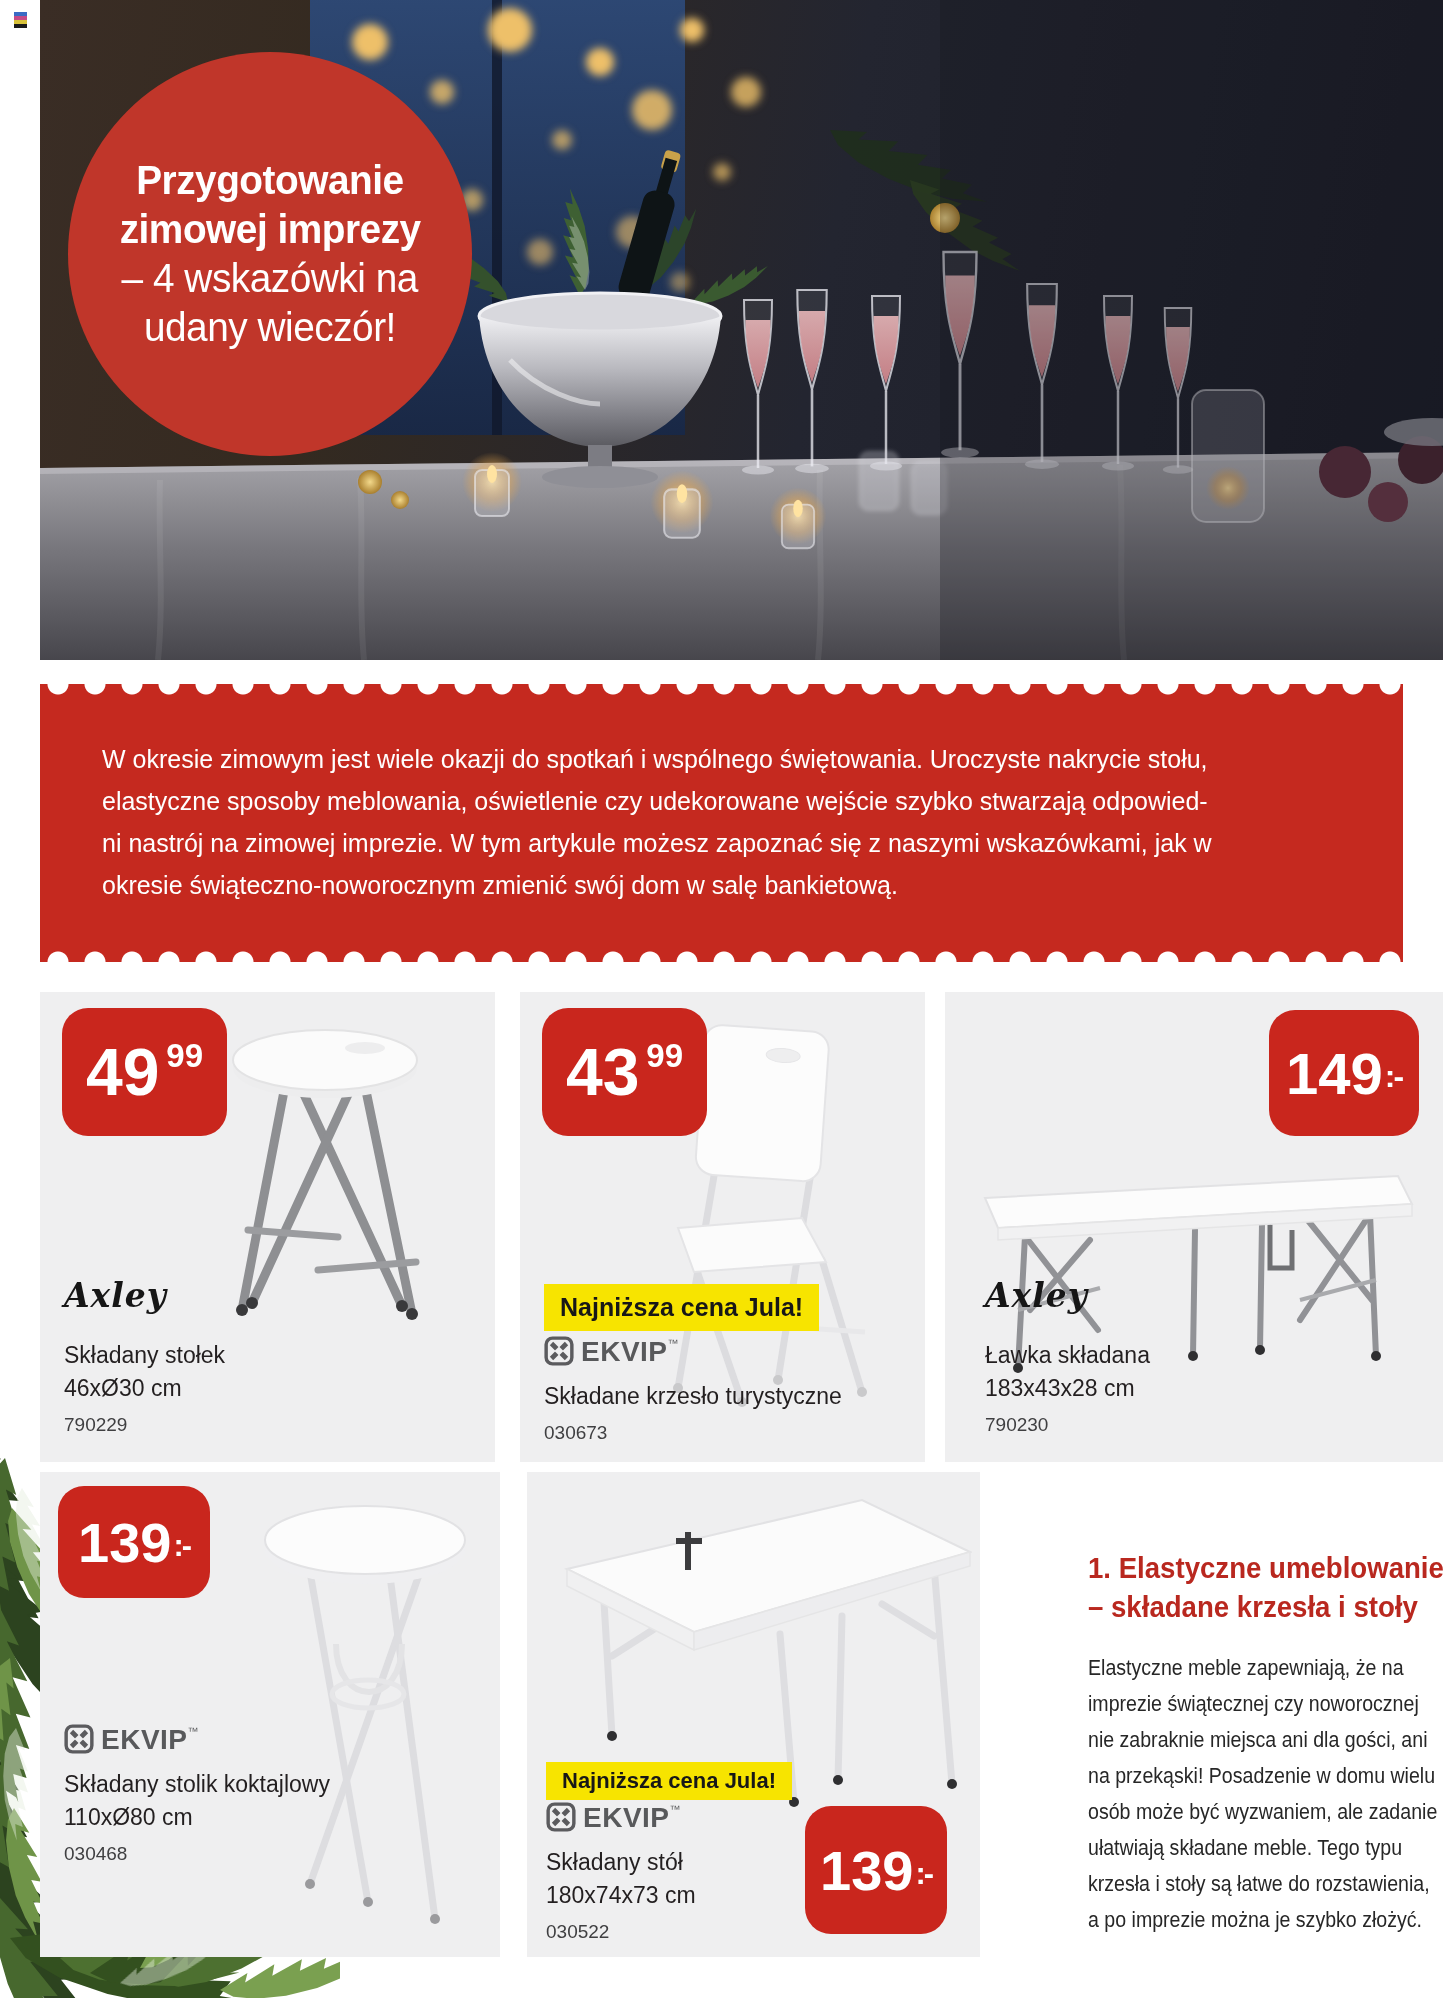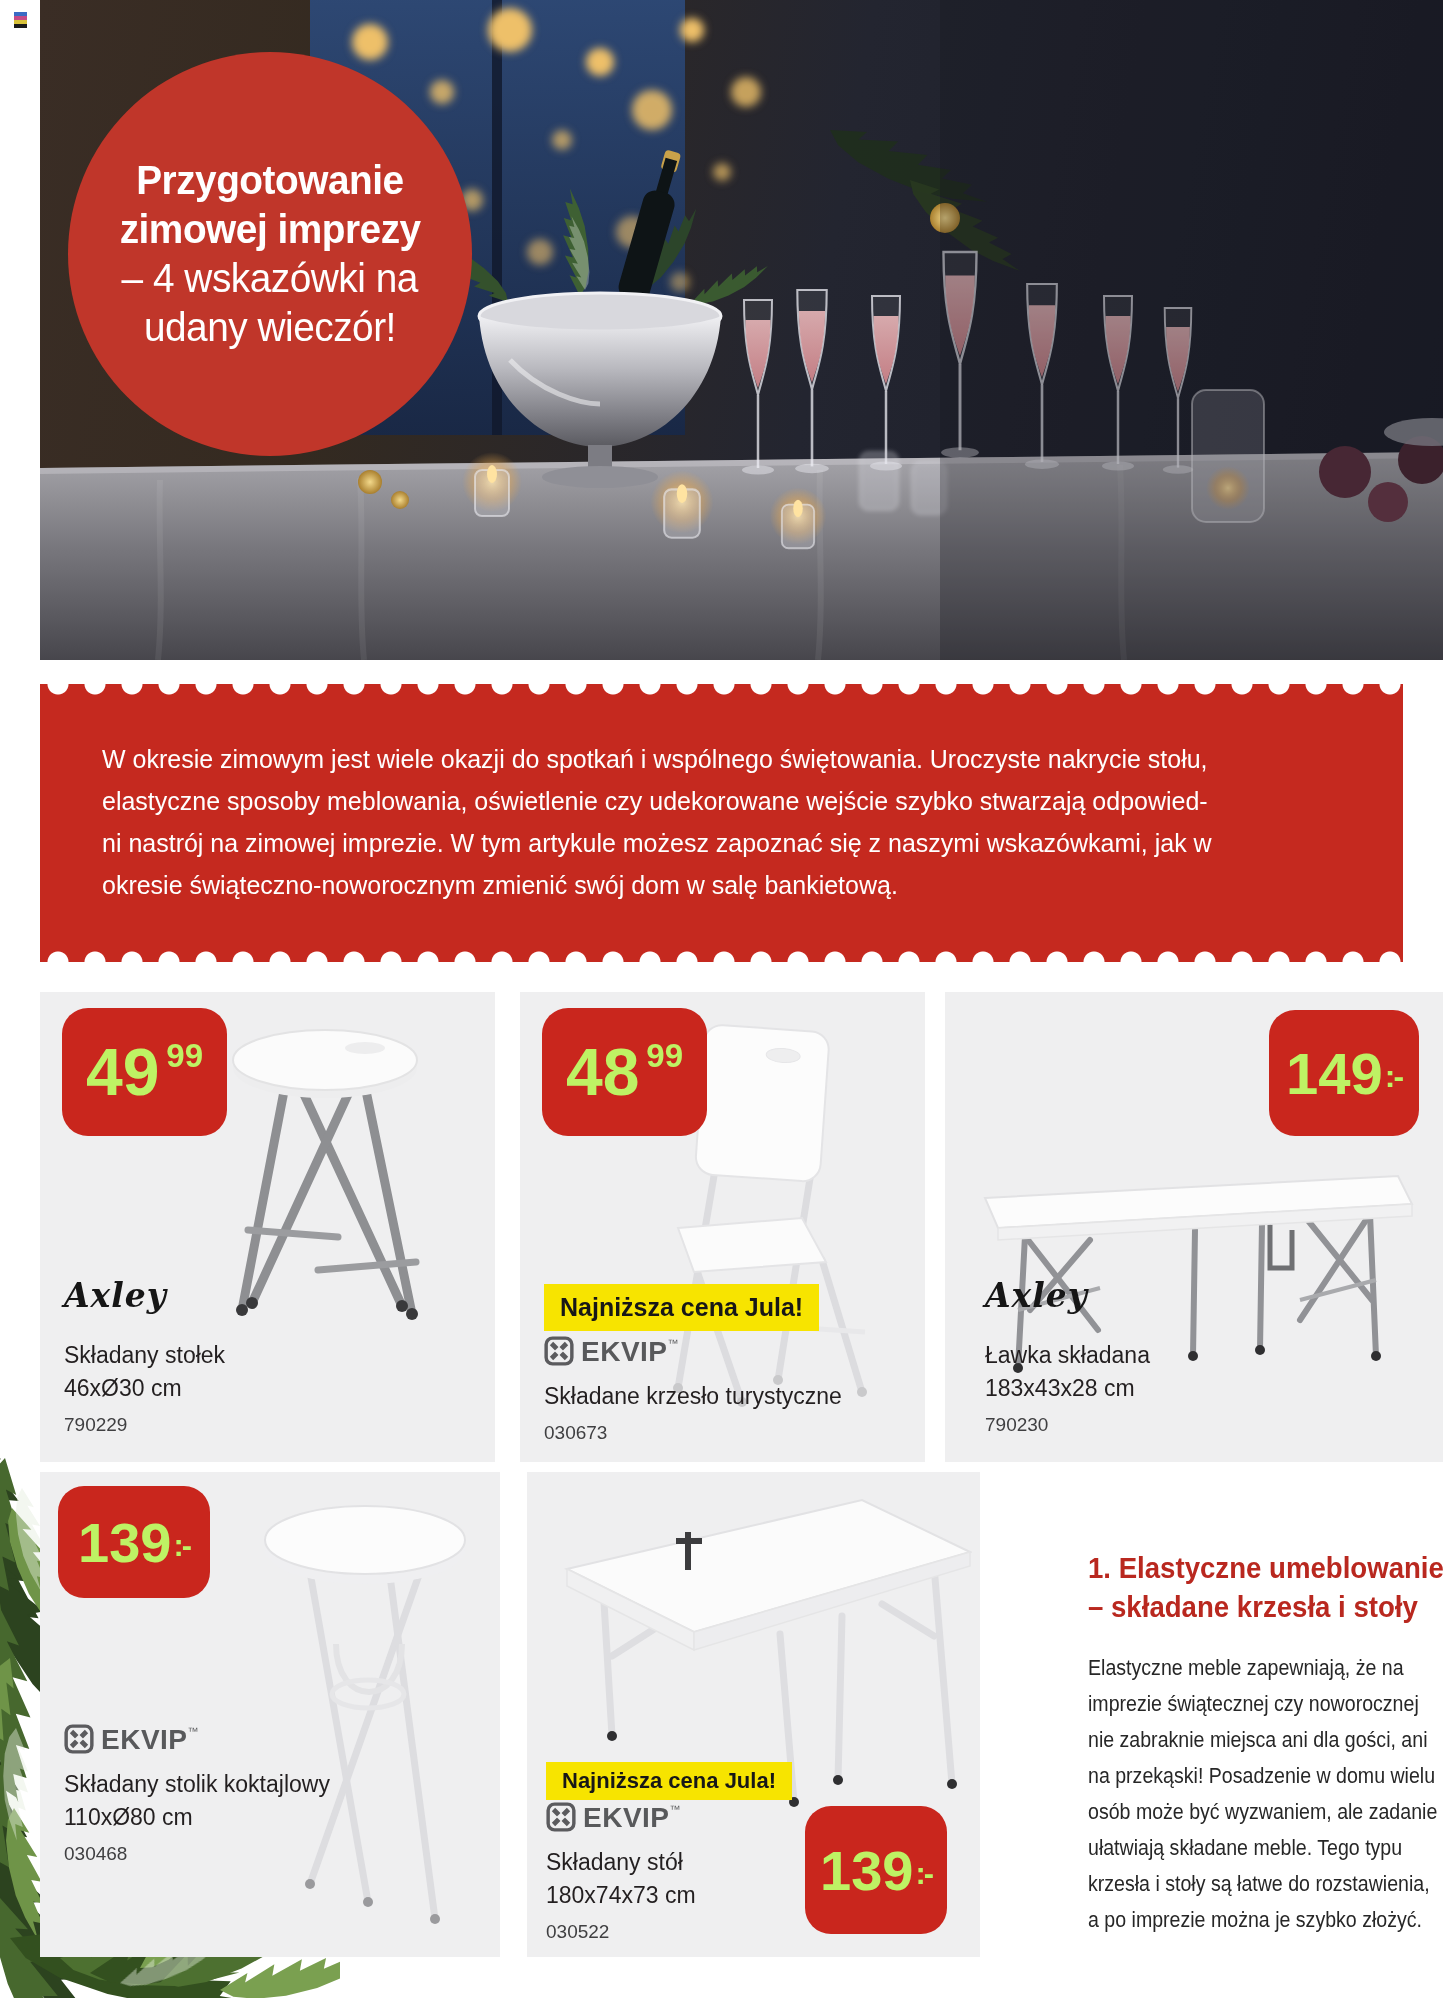--- a/index.html
+++ b/index.html
@@ -38,21 +38,21 @@
   .c3{left:945px;top:992px;width:498px;height:470px;}
   .c4{left:40px;top:1472px;width:460px;height:485px;}
   .c5{left:527px;top:1472px;width:453px;height:485px;}
   .card svg.art{position:absolute;}
   .c1 .art{left:150px;top:26px;width:270px;height:330px;}
   .c2 .art{left:110px;top:28px;width:260px;height:400px;}
   .c3 .art{left:25px;top:168px;width:450px;height:230px;}
   .c4 .art{left:200px;top:22px;width:250px;height:440px;}
   .c5 .art{left:15px;top:12px;width:430px;height:330px;}
 
-  .price-badge{position:absolute;background:#c9261d;border-radius:26px;color:#bef264;
+  .price-badge{position:absolute;background:#c9261d;border-radius:26px;color:#ffffff;
         display:flex;align-items:center;justify-content:center;font-weight:bold;z-index:3;}
   .c1 .price-badge{left:22px;top:16px;width:165px;height:128px;font-size:66px;}
   .c2 .price-badge{left:22px;top:16px;width:165px;height:128px;font-size:66px;}
   .c3 .price-badge{left:auto;right:24px;top:18px;width:150px;height:126px;font-size:58px;}
   .c4 .price-badge{left:18px;top:14px;width:152px;height:112px;font-size:56px;}
   .c5 .price-badge{left:278px;top:334px;width:142px;height:128px;font-size:56px;}
   .price-badge .psup{font-size:.5em;position:relative;top:-.5em;margin-left:7px;}
   .price-badge .psuffix{font-size:.55em;letter-spacing:-2px;margin-left:2px;position:relative;top:.12em;}
 
   .ycena{position:absolute;background:#f7e400;color:#171717;font-weight:bold;
@@ -329,21 +329,21 @@
       </g>
       <path d="M48,208 L172,198 L196,242 L64,252 Z" fill="#fbfbfb" stroke="#e4e4e6" stroke-width="2"></path>
       <g fill="#c9c9cb">
         <circle cx="48" cy="368" r="5"></circle>
           <circle cx="148" cy="360" r="5"></circle>
         <circle cx="112" cy="382" r="5"></circle>
           <circle cx="232" cy="372" r="5"></circle>
       </g>
     </svg>
     <div class="price-badge">
-      <span class="pint">48</span>
+      <span class="pint">43</span>
         <span class="psup">99</span>
     </div>
     <div class="ycena">Najniższa cena Jula!</div>
     <div class="info">
       <div class="brand-ekvip">
         <svg width="30" height="30" viewBox="0 0 28 28">
           <rect x="2" y="2" width="24" height="24" rx="6" fill="none" stroke="#5b5b5e" stroke-width="3.2"></rect>
           <path d="M7,7 L21,21 M21,7 L7,21" stroke="#5b5b5e" stroke-width="4.4"></path>
           <rect x="11" y="11" width="6" height="6" fill="#efeff0" transform="rotate(45 14 14)"></rect>
         </svg>

